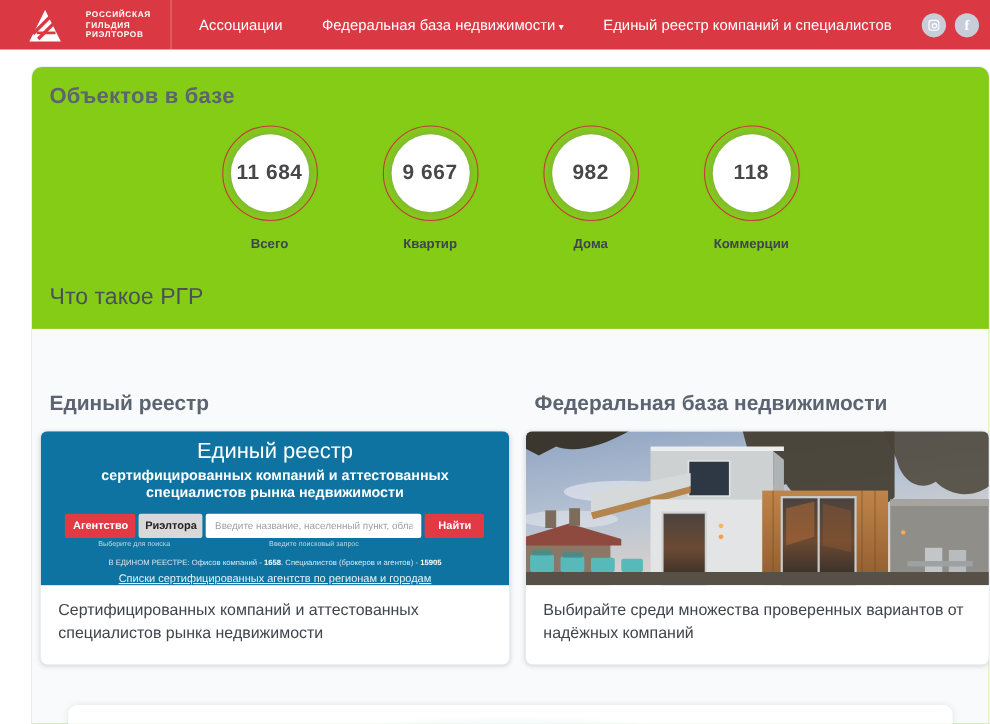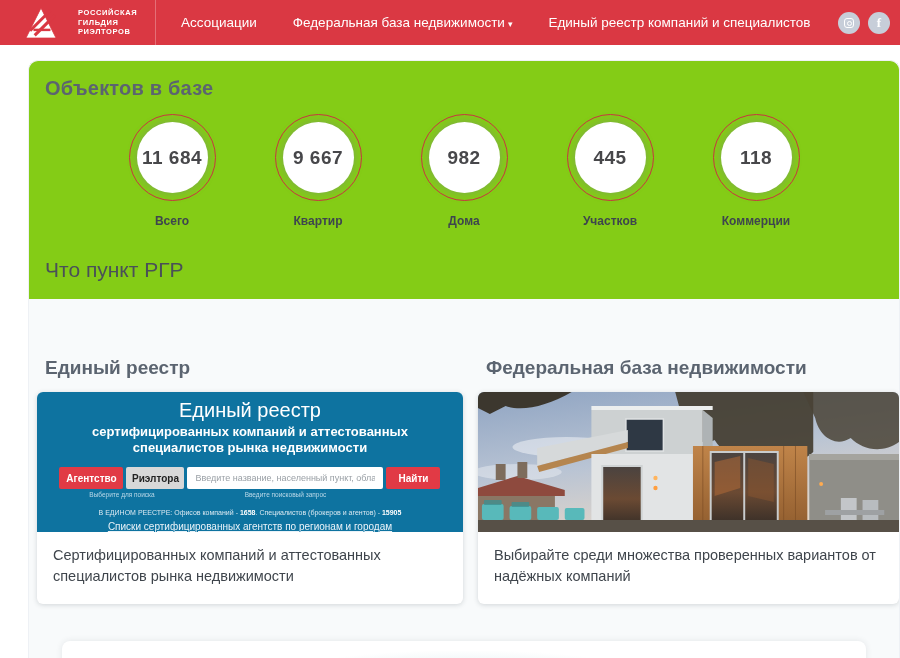--- a/index.html
+++ b/index.html
@@ -152,38 +152,30 @@
         <div class="ring">
             <div class="disc">
               <span class="stat-value">982</span>
             </div>
           </div>
         <div class="stat-label">Дома</div>
       </div>
       <div class="stat">
         <div class="ring">
             <div class="disc">
-              <span class="stat-value">445</span>
-            </div>
-          </div>
-        <div class="stat-label">Участков</div>
-      </div>
-      <div class="stat">
-        <div class="ring">
-            <div class="disc">
               <span class="stat-value">118</span>
             </div>
           </div>
         <div class="stat-label">Коммерции</div>
       </div>
     </div>
   </div>
 
   <div class="about-section">
-    <div class="about-title">Что пункт РГР</div>
+    <div class="about-title">Что такое РГР</div>
   </div>
   <div class="divider"></div>
 
   <div class="lower">
     <div class="cards-row">
 
       <div class="col-left">
         <div class="section-title">Единый реестр</div>
         <div class="card">
           <div class="banner-blue">

